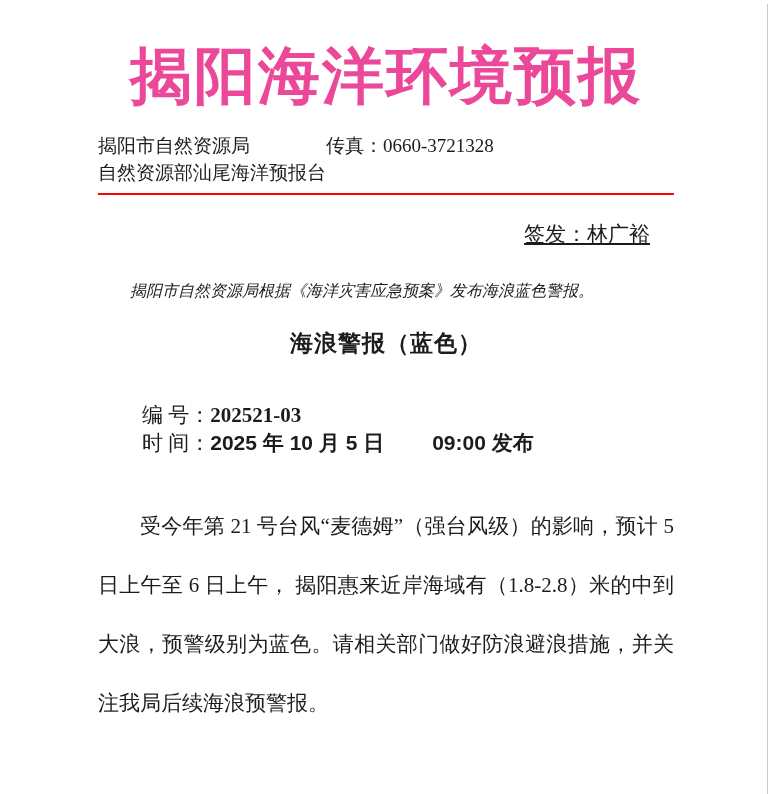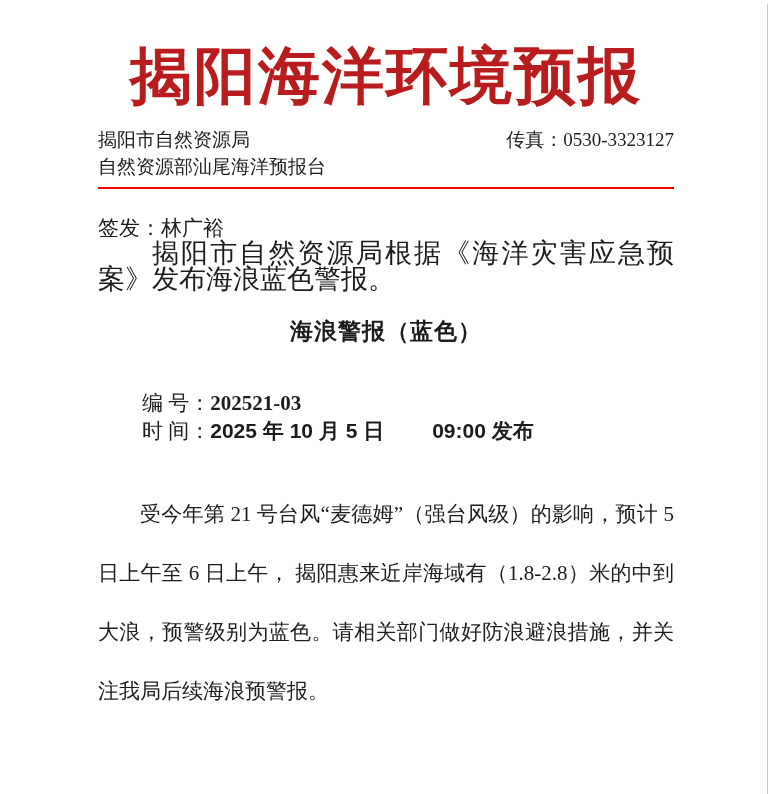--- a/index.html
+++ b/index.html
@@ -29,44 +29,47 @@
   .doc-title {
     margin-top: 42px;
     text-align: center;
     font-size: 62px;
     line-height: 1.1;
     font-family: "Liberation Serif", "DejaVu Serif", serif;
     letter-spacing: 2px;
     white-space: nowrap;
   }
   .letterhead {
-    margin-top: 16px;
+    margin-top: 22px;
     display: flex;
-    justify-content: space-between;
     align-items: flex-start;
   }
   .letterhead .col { font-size: 19px; line-height: 27px; }
   .letterhead .right { text-align: left; }
   .header-divider {
     margin-top: 7px;
     height: 2px;
     background: #ff0000;
     width: 100%;
   }
   .signer-line {
     margin-top: 27px;
+    text-align: right;
     padding-right: 24px;
     font-size: 21px;
     line-height: 24px;
+    text-decoration: underline;
   }
   .intro-paragraph {
-    font-size: 27px;
+    margin-top: 32px;
+    font-size: 16px;
     line-height: 26px;
     text-indent: 2em;
     text-align: justify;
+    font-style: italic;
   }
   .alert-heading {
     margin-top: 24px;
     text-align: center;
     font-size: 23px;
     font-weight: bold;
     font-family: Liberation Sans, sans-serif;
     letter-spacing: 1px;
   }
   .meta-block { margin-top: 42px; font-size: 21px; }
@@ -91,29 +94,29 @@
     font-family: "Liberation Serif", "DejaVu Serif", serif;
   }
 </style>
 </head>
 <body>
 
 <div class="page-right-border"></div>
 
 <div class="doc">
 
-  <h1 class="doc-title" style="color:#b91c1c">揭阳海洋环境预报</h1>
+  <h1 class="doc-title" style="color:#ec4899">揭阳海洋环境预报</h1>
 
   <div class="letterhead">
     <div class="col left">
       <div>揭阳市自然资源局</div>
       <div>自然资源部汕尾海洋预报台</div>
     </div>
     <div class="col right">
-      <div><span>传真：</span><span>0530-3323127</span></div>
+      <div><span>传真：</span><span>0660-3721328</span></div>
     </div>
   </div>
 
   <div class="header-divider"></div>
 
   <div class="signer-line"><span>签发：</span><span>林广裕</span></div>
 
   <p class="intro-paragraph">揭阳市自然资源局根据《海洋灾害应急预案》发布海浪蓝色警报。</p>
 
   <h2 class="alert-heading">海浪警报（蓝色）</h2>

